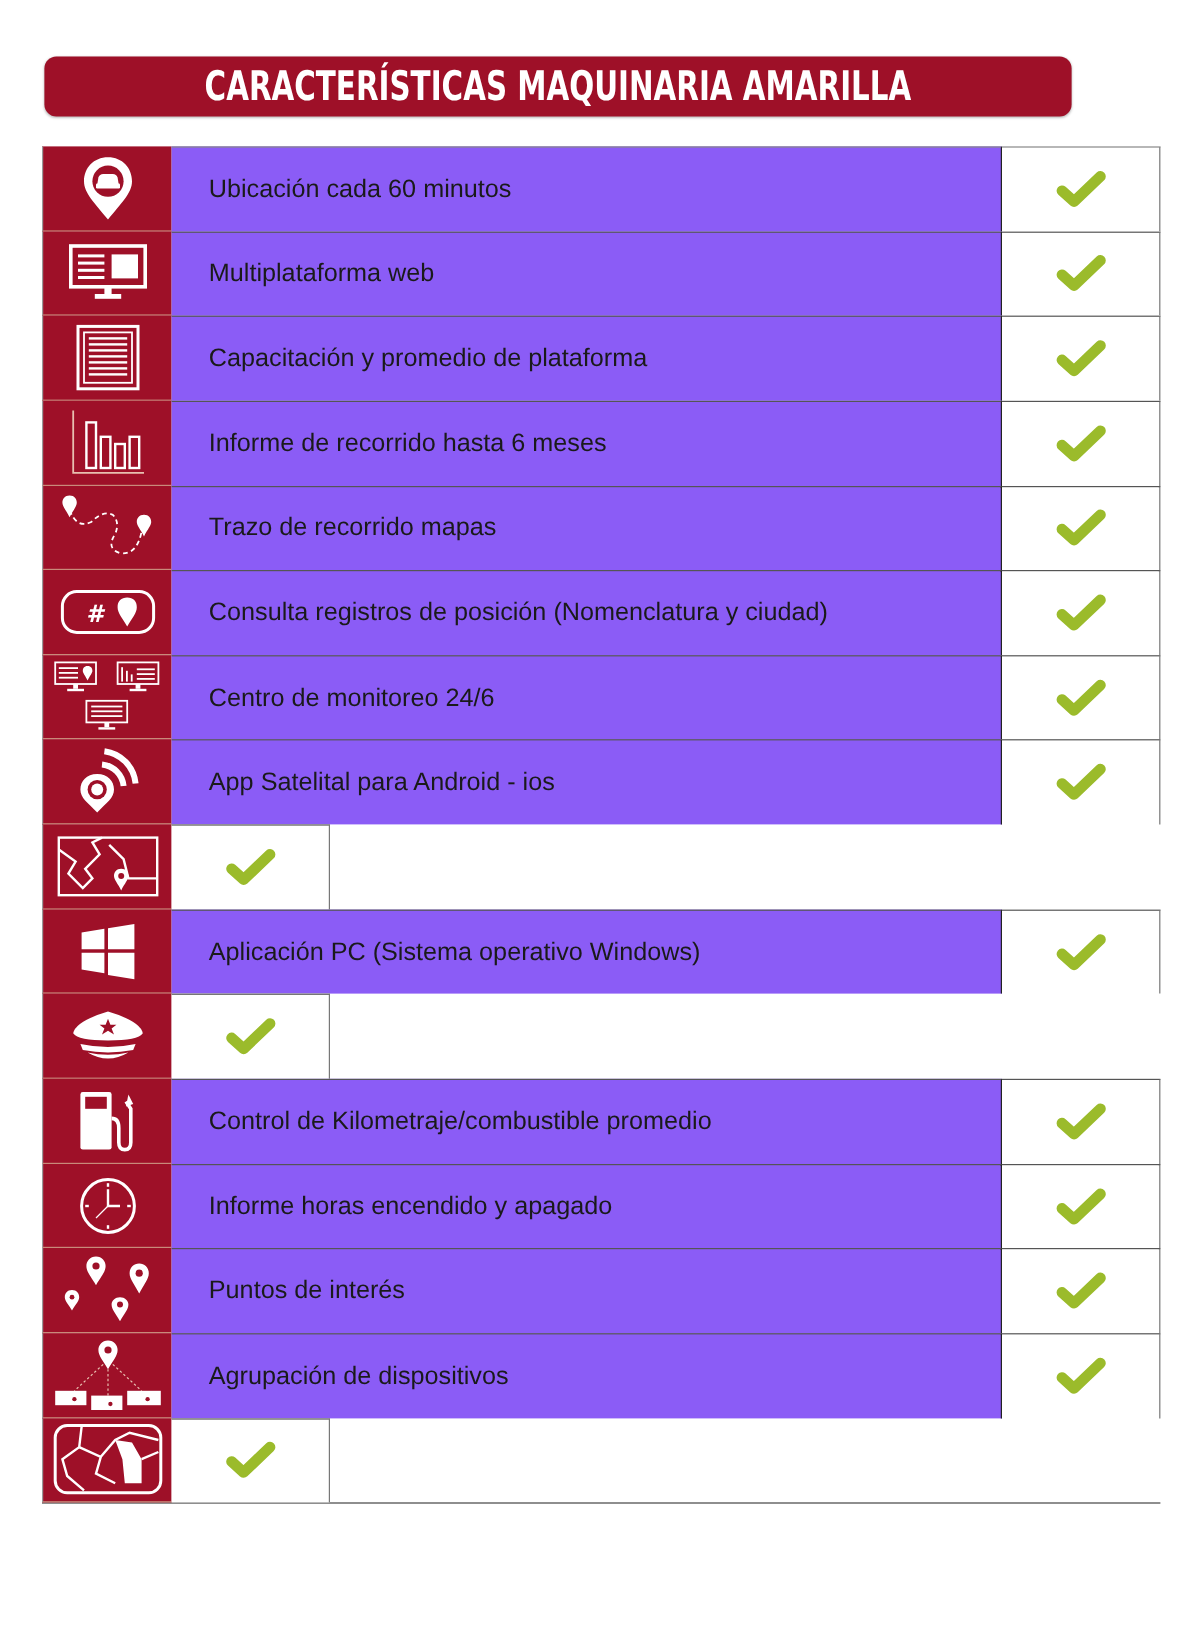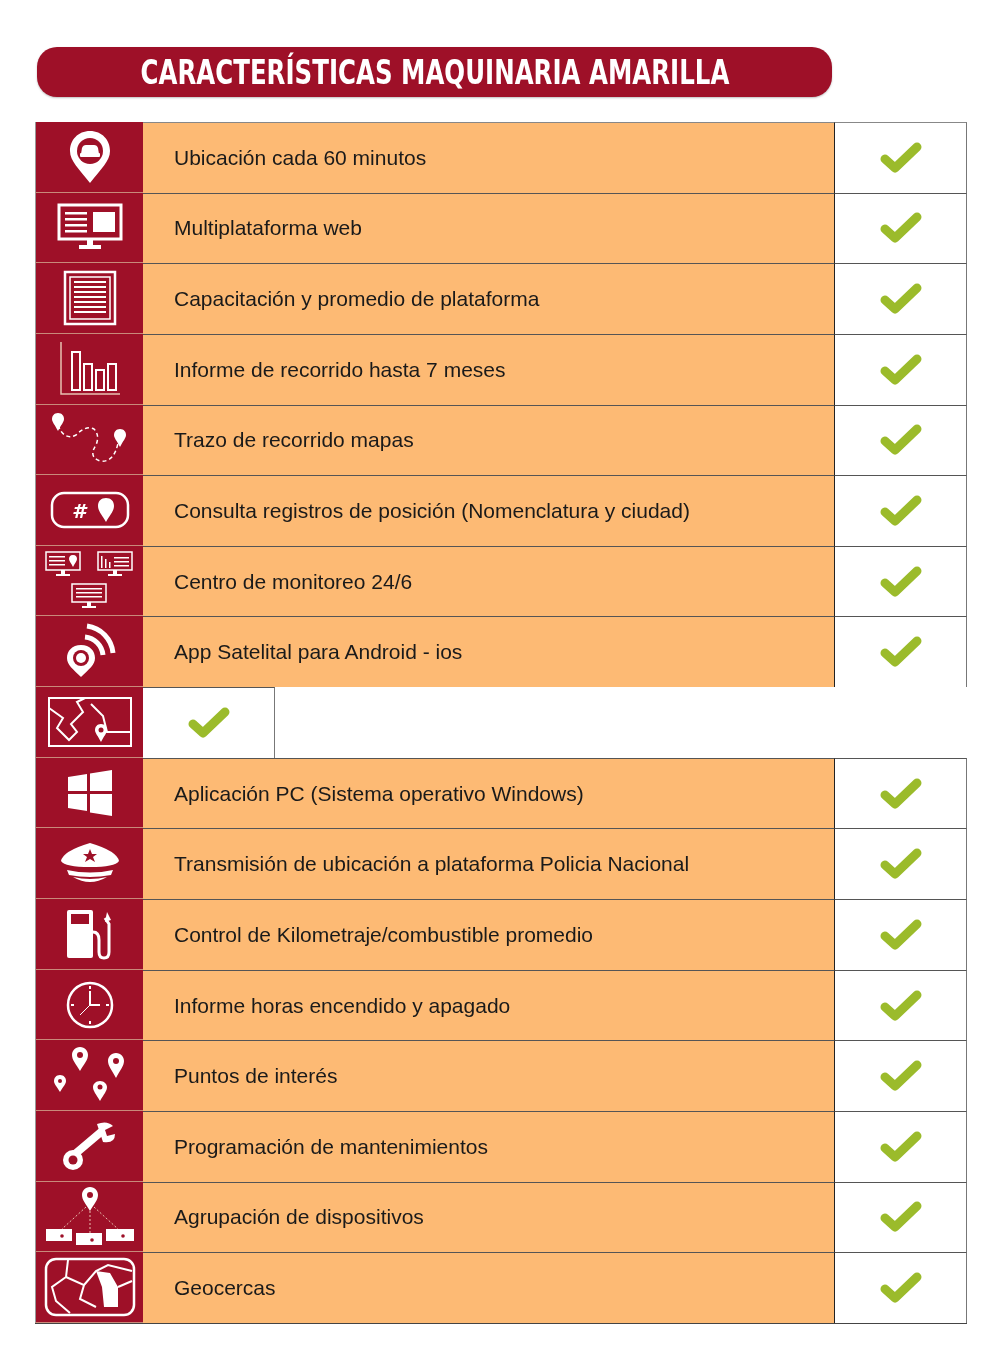--- a/index.html
+++ b/index.html
@@ -1,39 +1,39 @@
 <!DOCTYPE html>
 <html><head>
 <meta charset="utf-8">
 <style>
   html, body { margin:0; padding:0; background:#ffffff; }
   body { width:1002px; height:1356px; position:relative; overflow:hidden; font-family:"Liberation Sans", sans-serif; }
   .header-bar {
-    position:absolute; left:37px; top:47px; width:795px; height:50px;
-    background:#9e1028; border-radius:20px;
+    position:absolute; left:37px; top:47px; width:856px; height:50px;
+    background:#9e1028; border-radius:10px;
     box-shadow: 0 1px 2px rgba(0,0,0,0.25);
     display:flex; align-items:center; justify-content:center;
   }
   .header-title {
     color:#ffffff; font-family:"DejaVu Sans", sans-serif; font-weight:bold;
     font-size:34px; letter-spacing:0px; transform:scaleX(0.72); white-space:nowrap;
     text-transform:uppercase;
   }
   .table {
     position:absolute; left:35px; top:122px; width:932px;
     border-bottom:1px solid #444;
   }
   .row { display:flex; height:70.65px; box-sizing:border-box; }
   .icon-cell {
     width:108px; background:#9e1028; box-sizing:border-box;
     border-bottom:1px solid #c98a7a; border-left:1px solid #999;
     display:flex; align-items:center; justify-content:center;
   }
   .text-cell {
-    width:692px; background:#fdba74; box-sizing:border-box;
+    width:692px; background:#8b5cf6; box-sizing:border-box;
     border-top:1.5px solid #555; border-right:1.5px solid #222;
     display:flex; align-items:center; padding-left:31px;
     font-size:21px; color:#1a1a1a;
   }
   .check-cell {
     width:132px; background:#ffffff; box-sizing:border-box;
     border-top:1.5px solid #555; border-right:1px solid #777;
     display:flex; align-items:center; justify-content:center;
   }
   .row:first-child .text-cell, .row:first-child .check-cell { border-top:1px solid #888; }
@@ -113,21 +113,21 @@
   <div class="row">
     <div class="icon-cell">
       <svg width="64" height="58" viewBox="0 0 64 58">
         <path d="M3 2 L3 54 L62 54" stroke="#e8c0b0" stroke-width="1.5" fill="none"></path>
         <rect x="14" y="12" width="8" height="38" fill="none" stroke="#fff" stroke-width="2"></rect>
         <rect x="26" y="24" width="8" height="26" fill="none" stroke="#fff" stroke-width="2"></rect>
         <rect x="38" y="30" width="8" height="20" fill="none" stroke="#fff" stroke-width="2"></rect>
         <rect x="50" y="24" width="8" height="26" fill="none" stroke="#fff" stroke-width="2"></rect>
       </svg>
     </div>
-    <div class="text-cell">Informe de recorrido hasta 7 meses</div>
+    <div class="text-cell">Informe de recorrido hasta 6 meses</div>
     <div class="check-cell">
       <svg width="44" height="34" viewBox="0 0 44 34">
           <path d="M6 18 L16 27 L38 6" stroke="#9bbb2b" stroke-width="9" stroke-linecap="round" stroke-linejoin="round" fill="none"></path>
         </svg>
     </div>
   </div>
 
   <div class="row">
     <div class="icon-cell">
       <svg width="80" height="56" viewBox="0 0 80 56">
@@ -255,21 +255,20 @@
 
   <div class="row">
     <div class="icon-cell">
       <svg width="66" height="48" viewBox="0 0 66 48">
         <path d="M4 22 Q6 12 33 4 Q60 12 62 22 Q58 28 33 28 Q8 28 4 22 Z" fill="#fff"></path>
         <path d="M33 10 L35 15 L40 15 L36 18 L38 23 L33 20 L28 23 L30 18 L26 15 L31 15 Z" fill="#9e1028"></path>
         <path d="M10 31 Q33 36 56 31 L54 36 Q33 40 12 36 Z" fill="#fff"></path>
         <path d="M16 38 Q33 48 50 38 Q33 42 16 38 Z" fill="#fff"></path>
       </svg>
     </div>
-    <div class="text-cell">Transmisión de ubicación a plataforma Policia Nacional</div>
     <div class="check-cell">
       <svg width="44" height="34" viewBox="0 0 44 34">
           <path d="M6 18 L16 27 L38 6" stroke="#9bbb2b" stroke-width="9" stroke-linecap="round" stroke-linejoin="round" fill="none"></path>
         </svg>
     </div>
   </div>
 
   <div class="row">
     <div class="icon-cell">
       <svg width="50" height="52" viewBox="0 0 50 52">
@@ -327,36 +326,20 @@
       </svg>
     </div>
     <div class="text-cell">Puntos de interés</div>
     <div class="check-cell">
       <svg width="44" height="34" viewBox="0 0 44 34">
           <path d="M6 18 L16 27 L38 6" stroke="#9bbb2b" stroke-width="9" stroke-linecap="round" stroke-linejoin="round" fill="none"></path>
         </svg>
     </div>
   </div>
 
-  <div class="row">
-    <div class="icon-cell">
-      <svg width="58" height="52" viewBox="0 0 58 52">
-        <path d="M14 34 L40 12" stroke="#fff" stroke-width="8" stroke-linecap="round"></path>
-        <circle cx="12" cy="40" r="10" fill="#fff"></circle>
-          <circle cx="12" cy="40" r="4.5" fill="#9e1028"></circle>
-        <path d="M36 4 Q46 0 52 6 L44 10 L46 16 L54 14 Q54 24 42 22 Z" fill="#fff"></path>
-      </svg>
-    </div>
-    <div class="text-cell">Programación de mantenimientos</div>
-    <div class="check-cell">
-      <svg width="44" height="34" viewBox="0 0 44 34">
-          <path d="M6 18 L16 27 L38 6" stroke="#9bbb2b" stroke-width="9" stroke-linecap="round" stroke-linejoin="round" fill="none"></path>
-        </svg>
-    </div>
-  </div>
 
   <div class="row">
     <div class="icon-cell">
       <svg width="92" height="62" viewBox="0 0 92 62">
         <path d="M46 2 C41 2 38 6 38 10 C38 15 42 19 46 26 C50 19 54 15 54 10 C54 6 51 2 46 2 Z" fill="#fff"></path>
         <circle cx="46" cy="10" r="3" fill="#9e1028"></circle>
         <g stroke="#e8c0b0" stroke-width="1" stroke-dasharray="2 2">
           <line x1="42" y1="22" x2="18" y2="44"></line>
             <line x1="46" y1="26" x2="46" y2="48"></line>
             <line x1="50" y1="22" x2="74" y2="44"></line>
@@ -383,21 +366,20 @@
     <div class="icon-cell">
       <svg width="92" height="60" viewBox="0 0 92 60">
         <rect x="2" y="2" width="88" height="56" rx="10" fill="none" stroke="#fff" stroke-width="2.5"></rect>
         <path d="M24 3 L22 20 L8 30 L12 44 L26 56" stroke="#fff" stroke-width="2" fill="none"></path>
         <path d="M22 20 L40 28 L36 42 L52 50" stroke="#fff" stroke-width="2" fill="none"></path>
         <path d="M40 28 L52 14 L64 8 L88 14" stroke="#fff" stroke-width="2" fill="none"></path>
         <path d="M52 14 L66 16 L74 30 L74 50 L60 50 L58 30 Z" fill="#fff"></path>
         <path d="M74 30 L88 24" stroke="#fff" stroke-width="2" fill="none"></path>
       </svg>
     </div>
-    <div class="text-cell">Geocercas</div>
     <div class="check-cell">
       <svg width="44" height="34" viewBox="0 0 44 34">
           <path d="M6 18 L16 27 L38 6" stroke="#9bbb2b" stroke-width="9" stroke-linecap="round" stroke-linejoin="round" fill="none"></path>
         </svg>
     </div>
   </div>
 
 </div>
 
 </body></html>

